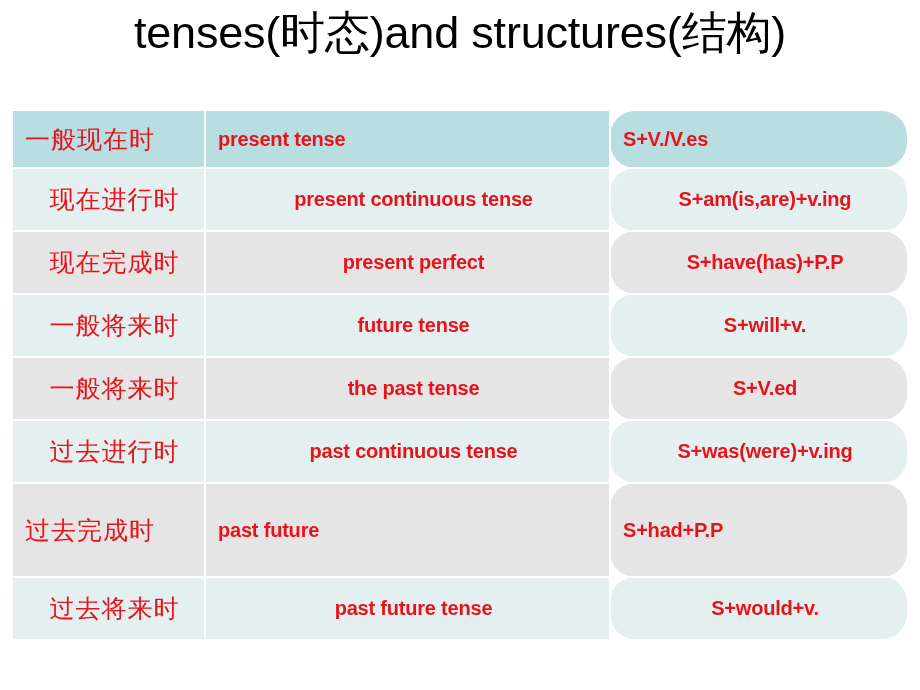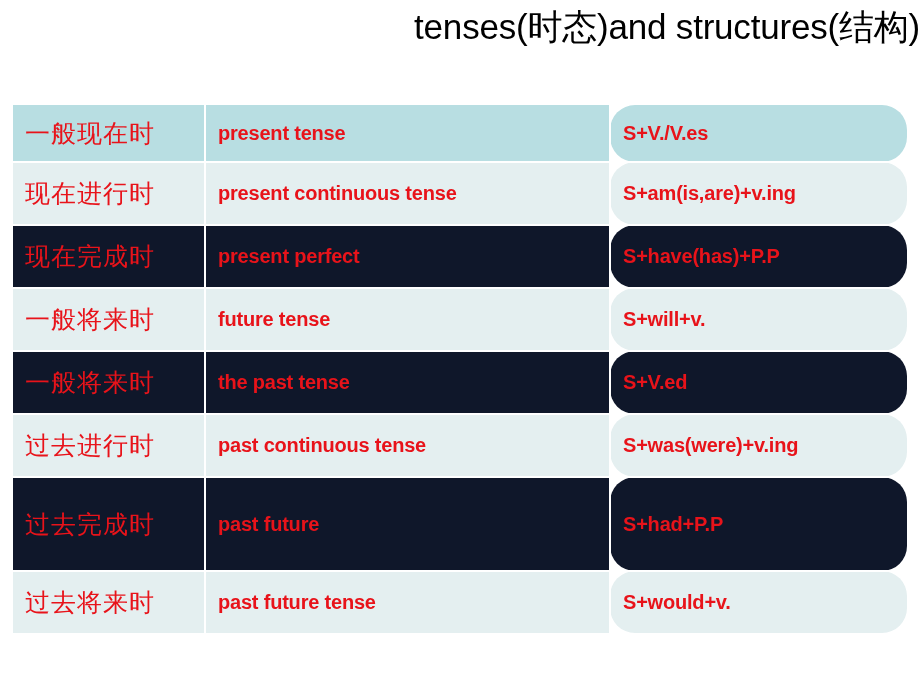--- a/index.html
+++ b/index.html
@@ -14,35 +14,35 @@
     overflow: hidden;
     position: relative;
   }
 
   
   #slide-title {
     position: absolute;
     left: 0;
     top: 6px;
     width: 920px;
-    text-align: right;
+    text-align: center;
     font-family: "Liberation Sans", "DejaVu Sans", sans-serif;
-    font-size: 35px;
+    font-size: 45px;
     line-height: 1.18;
     color: #000000;
     letter-spacing: -0.2px;
     white-space: pre-wrap;
     z-index: 1;
   }
 
   
   #tense-table {
     position: absolute;
     left: 13px;
-    top: 105px;
+    top: 111px;
     width: 894px;
     border-collapse: collapse;
     table-layout: fixed;
     z-index: 2;
   }
   #tense-table col.c-cn { width: 192px; }
   #tense-table col.c-en { width: 405px; }
   #tense-table col.c-st { width: 297px; }
 
   #tense-table td {
@@ -69,24 +69,24 @@
     font-family: "Liberation Sans", "DejaVu Sans", sans-serif;
     font-size: 20px;
     font-weight: bold;
     letter-spacing: -0.2px;
   }
   td.st { padding-left: 10px; border-radius: 25px; }
 
   
   tr.band-head td { background: #b8dee2; }
   tr.band-a td    { background: #e4eff0; }
-  tr.band-b td    { background: #0f172a; }
+  tr.band-b td    { background: #e5e5e5; }
 
   
-  tr.r-normal td { height: 61px; }
+  tr.r-normal td { height: 61px; text-align: center; }
   tr.r-tall td   { height: 92px; }
   tr.r-head td   { height: 56px; }
 </style>
 </head>
 <body>
 
 <div id="slide-title">tenses(时态)and structures(结构)</div>
 
 <table id="tense-table">
   <colgroup>

